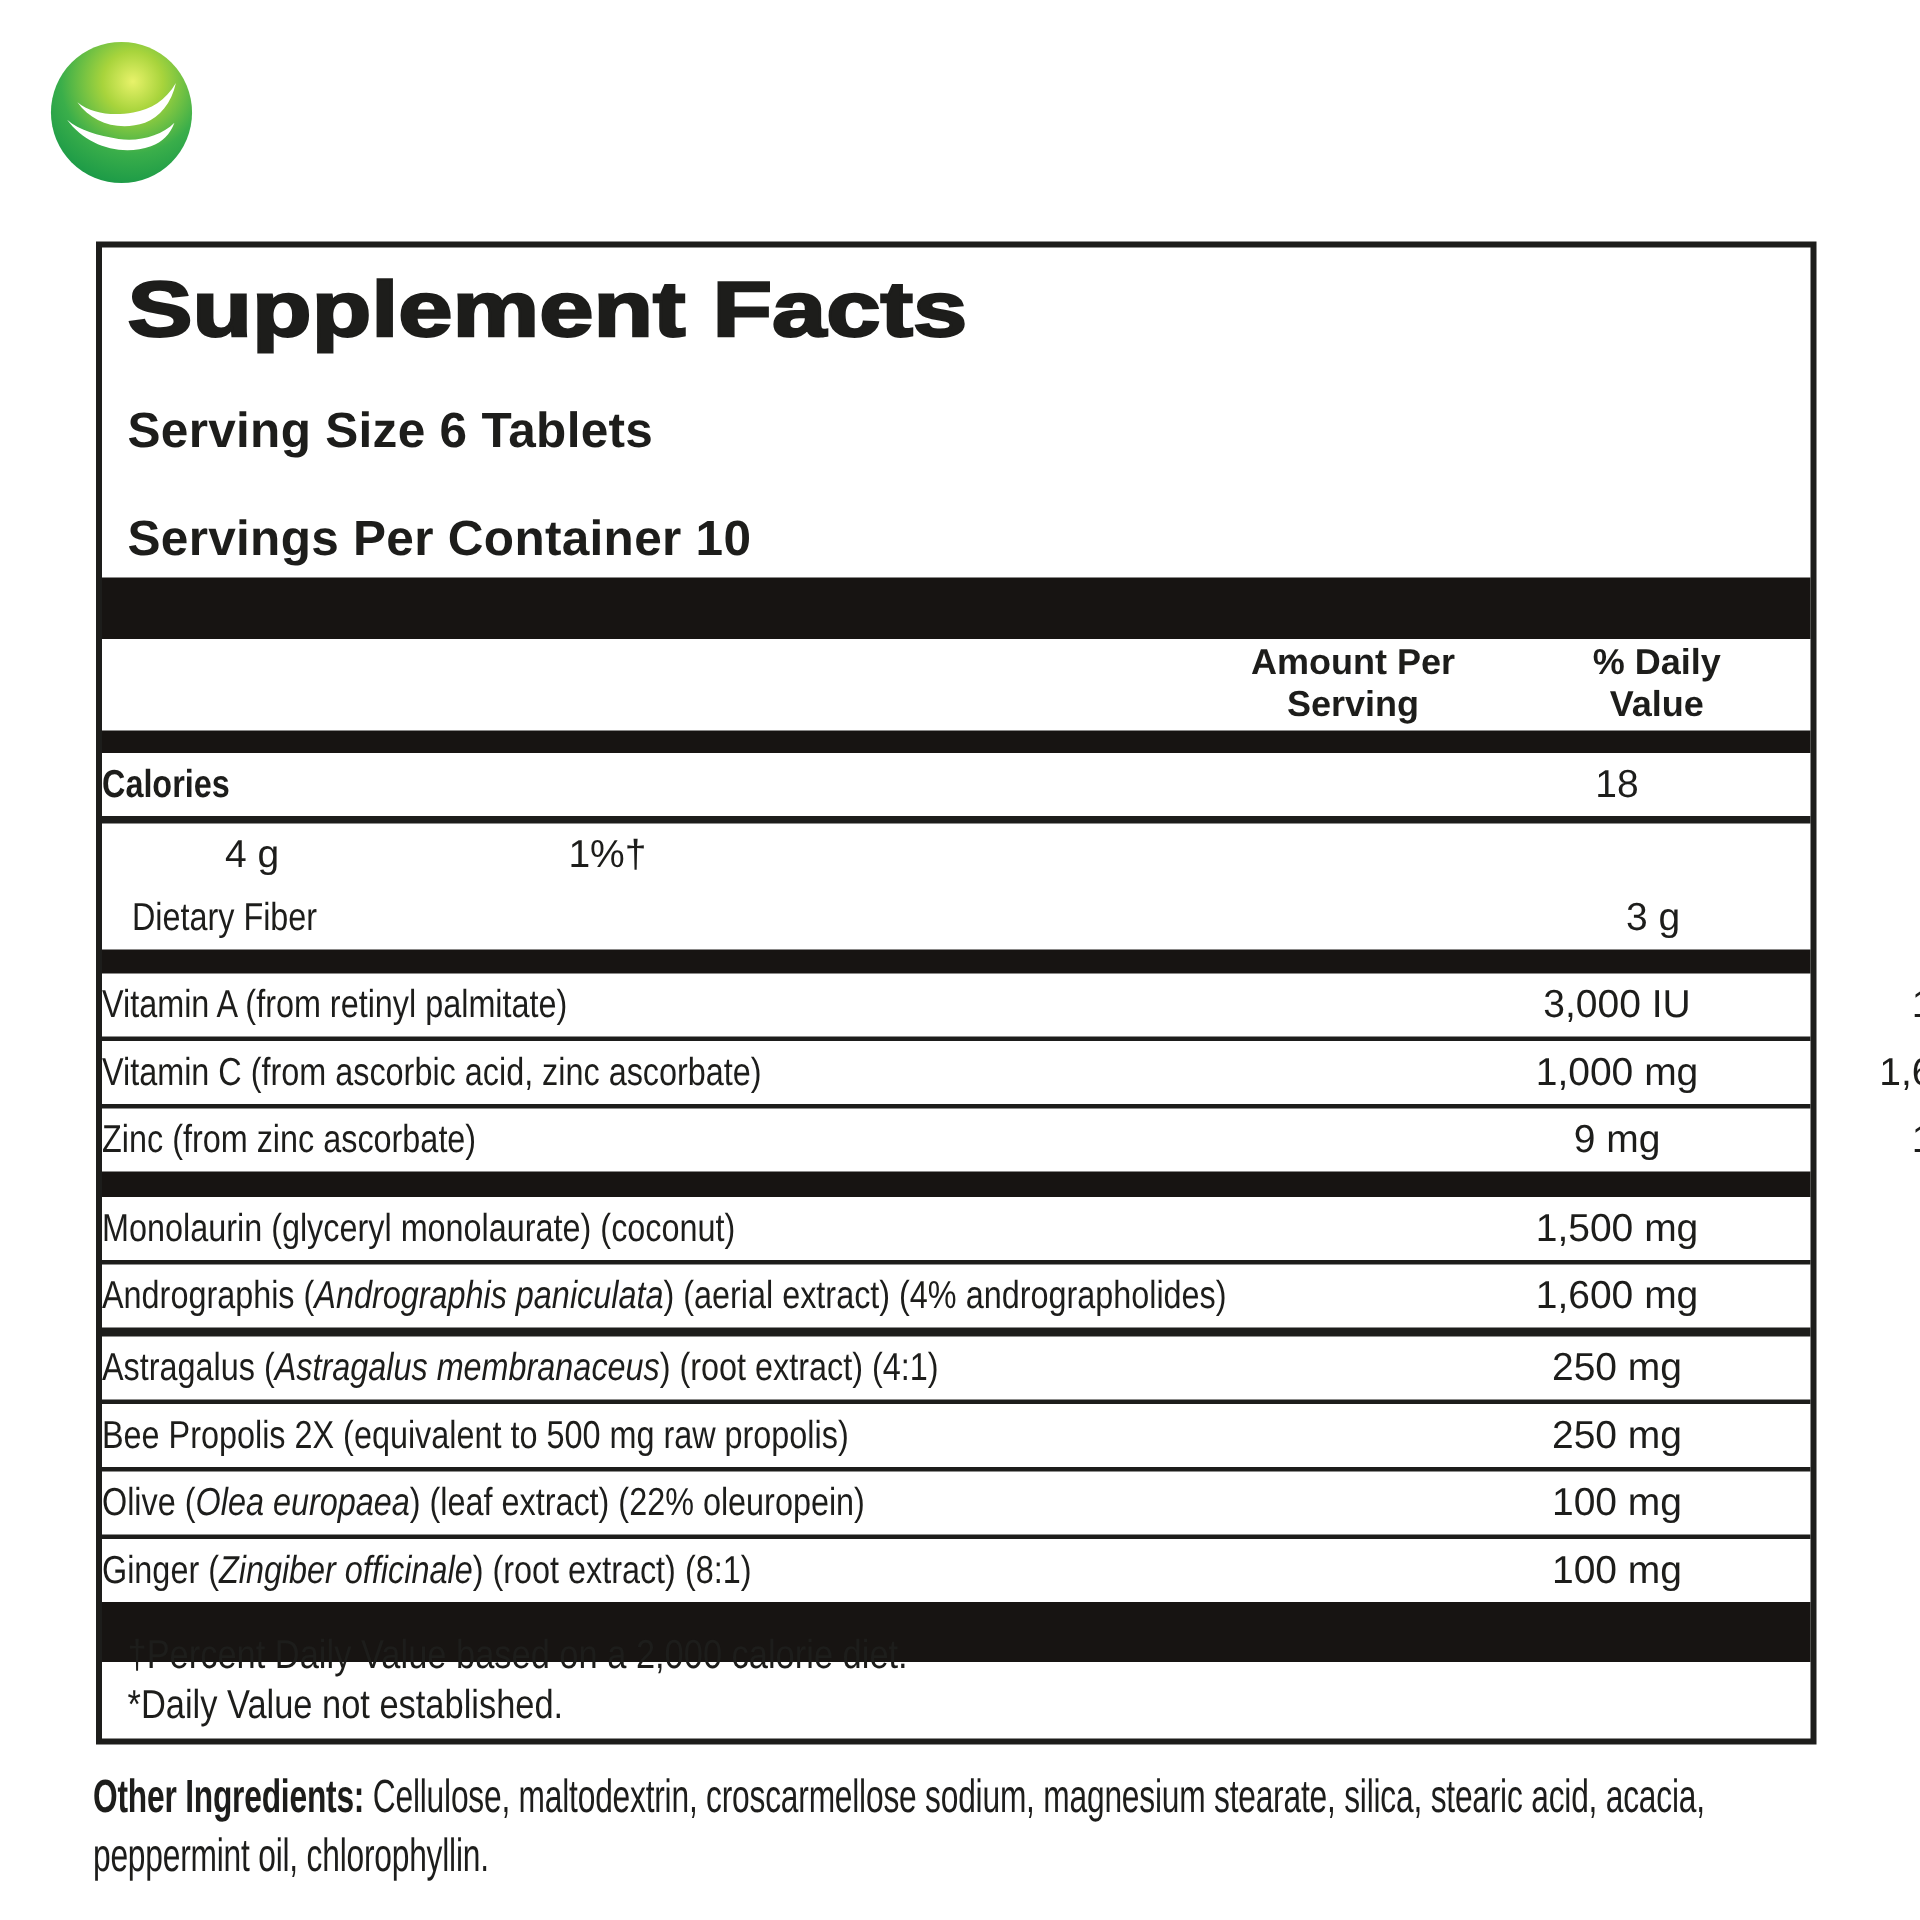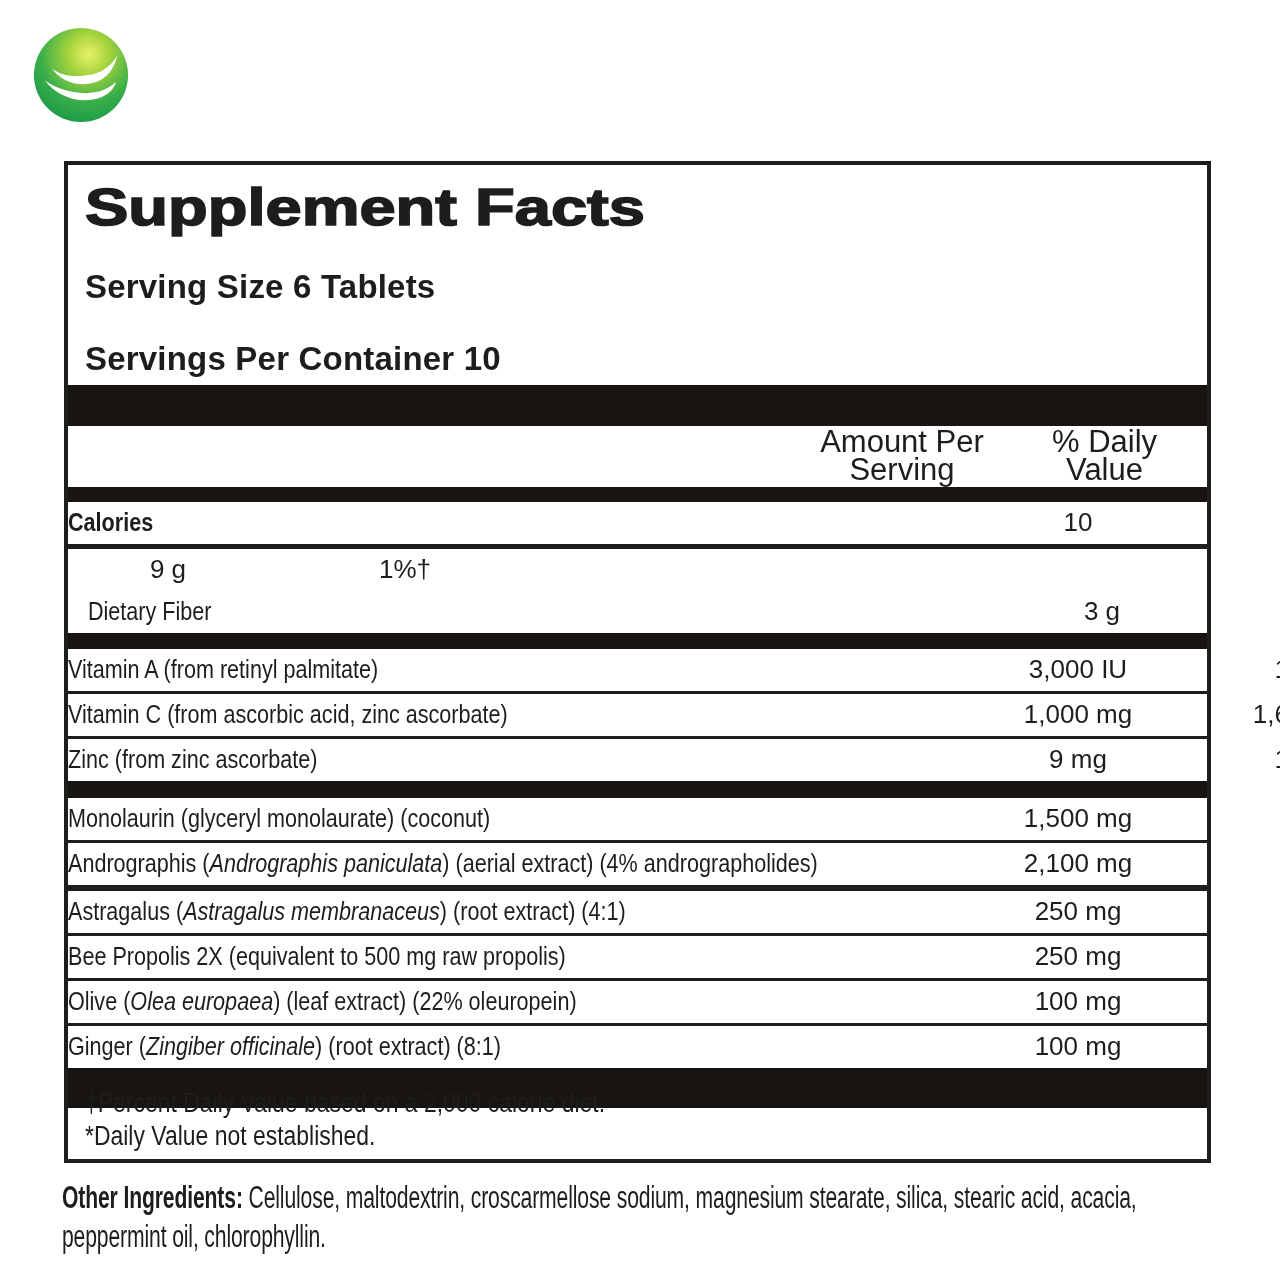--- a/index.html
+++ b/index.html
@@ -10,21 +10,21 @@
   .title{display:inline-block;font-size:52px;font-weight:bold;line-height:56px;-webkit-text-stroke:1.6px #1d1d1b;transform:scaleX(1.25);transform-origin:0 50%;white-space:nowrap;letter-spacing:0;}
   .sub{font-size:33px;font-weight:bold;line-height:40px;letter-spacing:.2px;margin-top:32px;}
   .bar{background:#171412;width:100%;}
   .bar-xl{height:41px;}
   .bar-s{height:15px;}
   .bar-m{height:16px;}
   .bar-m2{height:17px;}
   .bar-b{height:40px;}
   .sep3{height:3px;background:#1d1d1b;}
   .sep5{height:5px;background:#1d1d1b;}
-  .thead{display:flex;align-items:flex-end;height:58px;padding-bottom:3px;font-weight:normal;font-size:31px;line-height:28px;}
+  .thead{display:flex;align-items:flex-end;height:58px;padding-bottom:3px;font-weight:bold;font-size:24px;line-height:28px;}
   .thead .c-amt,.thead .c-dv{white-space:pre-line;text-align:center;padding:0;}
   .row{display:flex;align-items:flex-start;padding:5px 0 6px;font-size:26px;line-height:31px;}
   .row.bold .name-inner{font-weight:bold;}
   .c-name{flex:1;position:relative;overflow:visible;}
   .name-inner{display:block;width:884px;transform:scaleX(0.83);transform-origin:0 0;padding-left:26px;text-indent:-26px;}
   .indent .name-inner{padding-left:50px;}
   .c-amt{width:200px;text-align:center;flex:none;}
   .c-dv{width:205px;text-align:right;padding-right:42px;box-sizing:border-box;flex:none;}
   .footnotes{position:absolute;left:0;bottom:6px;padding-left:17px;font-size:27px;line-height:33px;}
   .fn-inner{display:block;width:1200px;transform:scaleX(0.85);transform-origin:0 0;}
@@ -66,28 +66,28 @@
     <div class="c-dv">% Daily
 Value</div>
   </div>
 
   <div class="bar bar-s"></div>
 
   <div class="row bold">
     <div class="c-name">
         <span class="name-inner"><span>Calories</span></span>
       </div>
-    <div class="c-amt">10</div>
+    <div class="c-amt">18</div>
     <div class="c-dv"></div>
   </div>
 
   <div class="sep5"></div>
 
   <div class="row bold">
-    <div class="c-amt">9 g</div>
+    <div class="c-amt">4 g</div>
     <div class="c-dv">1%†</div>
   </div>
 
   <div class="row indent">
     <div class="c-name">
         <span class="name-inner"><span>Dietary Fiber</span></span>
       </div>
     <div class="c-amt">3 g</div>
     <div class="c-dv">12%†</div>
   </div>
@@ -128,21 +128,21 @@
       </div>
     <div class="c-amt">1,500 mg</div>
     <div class="c-dv star">*</div>
   </div>
   <div class="sep3"></div>
 
   <div class="row">
     <div class="c-name">
         <span class="name-inner"><span>Andrographis (</span><i>Andrographis paniculata</i><span>) (aerial extract) (4% andrographolides)</span></span>
       </div>
-    <div class="c-amt">2,100 mg</div>
+    <div class="c-amt">1,600 mg</div>
     <div class="c-dv star">*</div>
   </div>
   <div class="sep3"></div>
 
   <div class="sep3"></div>
 
   <div class="row">
     <div class="c-name">
         <span class="name-inner"><span>Astragalus (</span><i>Astragalus membranaceus</i><span>) (root extract) (4:1)</span></span>
       </div>

